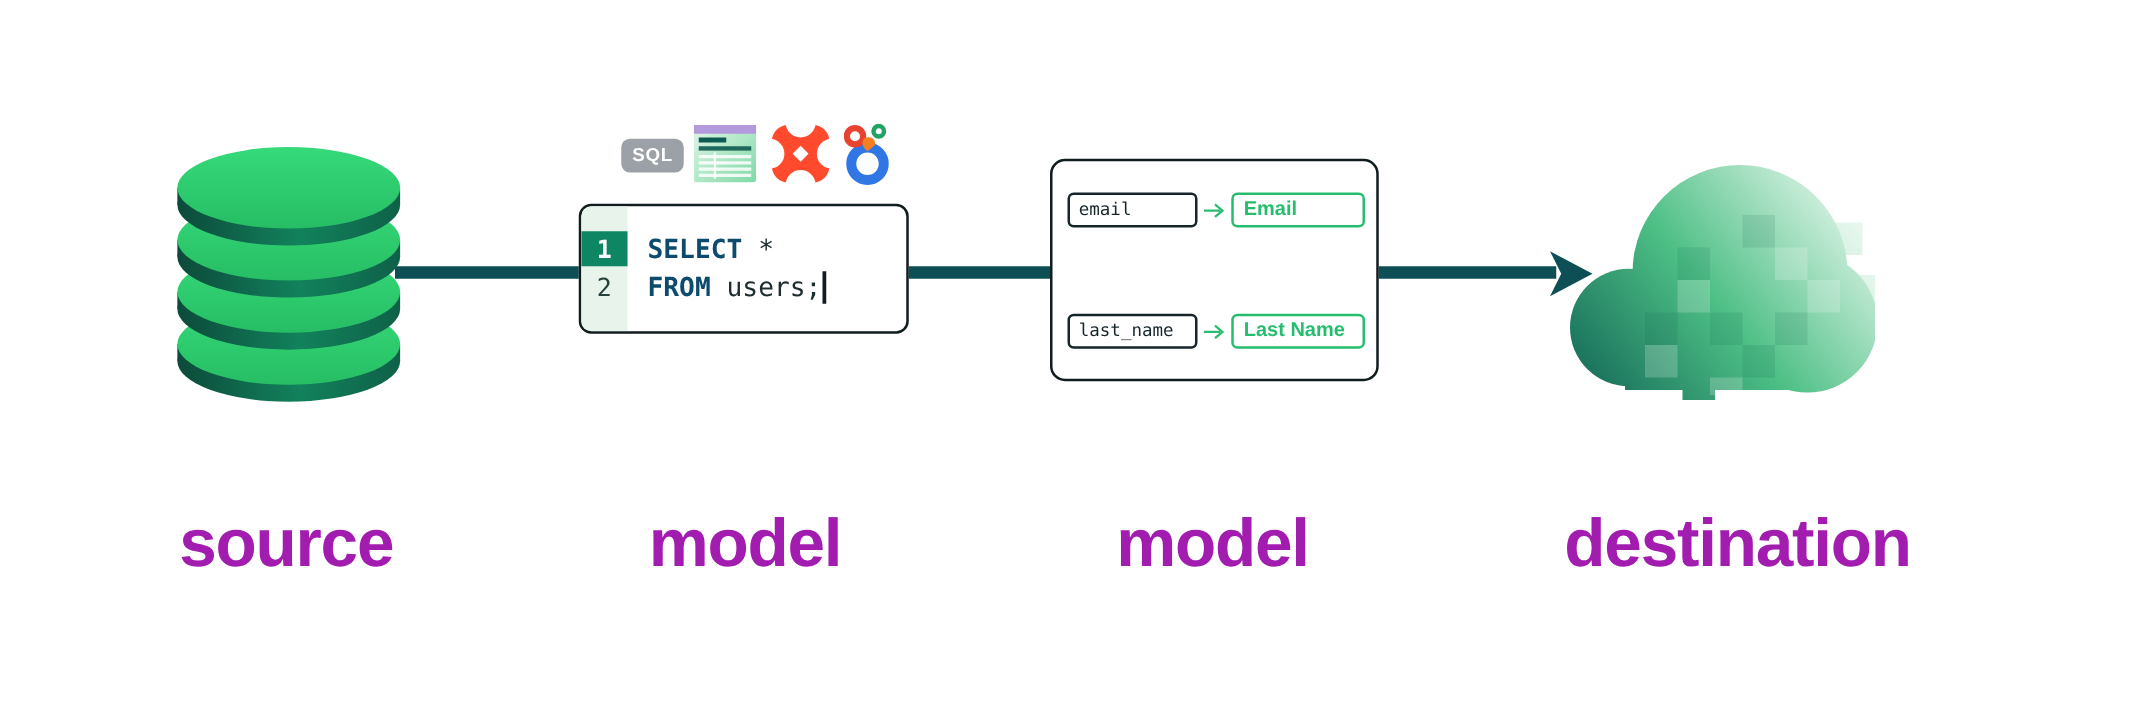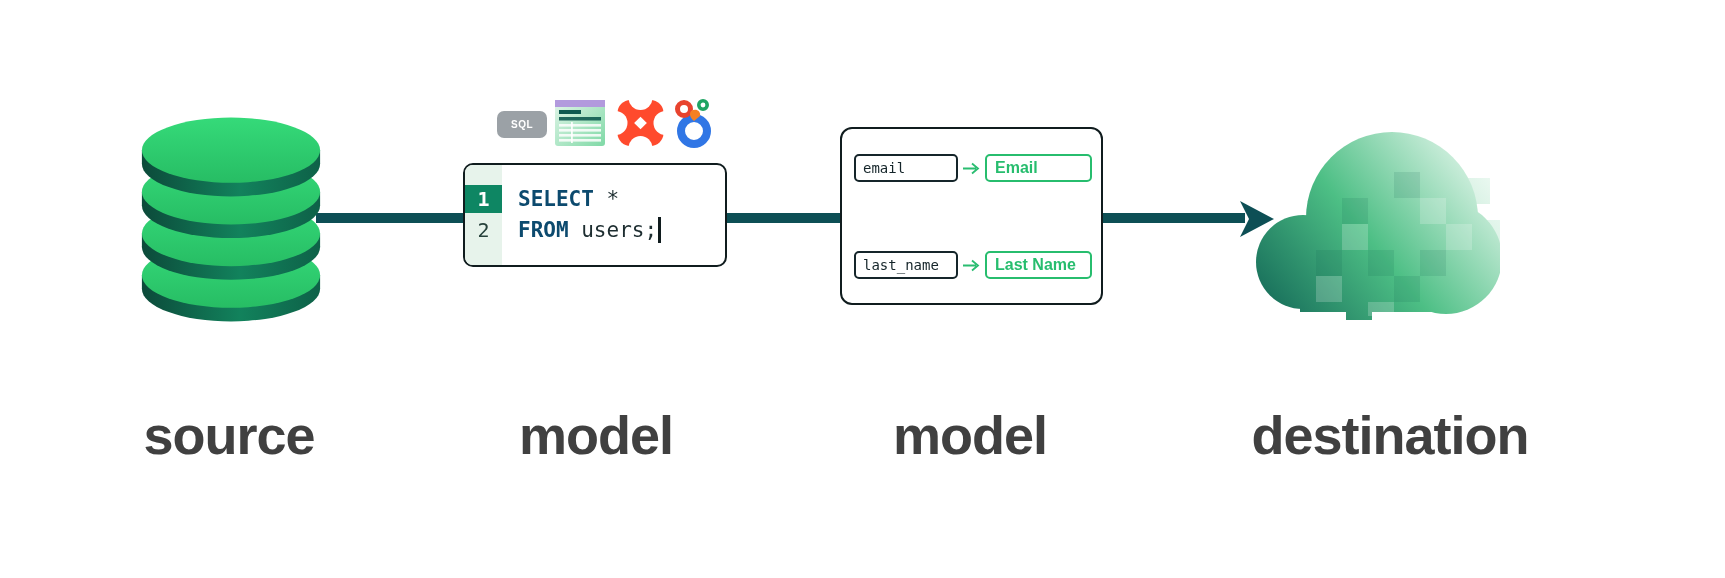--- a/index.html
+++ b/index.html
@@ -4,26 +4,26 @@
 <style>
   html,body{margin:0;padding:0;background:#ffffff;}
   #canvas{position:relative;width:1725px;height:578px;background:#ffffff;overflow:hidden;
           font-family:"Liberation Sans",sans-serif;}
   .abs{position:absolute;}
 
   
   .bar{position:absolute;height:10px;background:#0d4f55;top:213px;}
 
   
-  .stage-label{position:absolute;top:404px;font-size:54px;font-weight:700;color:#404040;
+  .stage-label{position:absolute;top:404px;font-size:54px;font-weight:700;color:#a21caf;
                letter-spacing:-1px;transform:translateX(-50%);white-space:nowrap;}
 
   
   .sql-badge{position:absolute;left:497px;top:111px;width:50px;height:27px;background:#9ba1a6;
-             border-radius:7px;color:#ffffff;font-weight:700;font-size:10px;display:flex;
+             border-radius:7px;color:#ffffff;font-weight:700;font-size:15px;display:flex;
              align-items:center;justify-content:center;letter-spacing:.5px;}
 
   
   .code-block{position:absolute;left:463px;top:163px;width:264px;height:104px;background:#ffffff;
               border:2.5px solid #101c1e;border-radius:10px;box-sizing:border-box;overflow:hidden;}
   .gutter{position:absolute;left:0;top:0;bottom:0;width:37px;background:#e7f3eb;}
   .lnum{position:absolute;left:0;width:37px;height:28px;font-family:"DejaVu Sans Mono",monospace;
         font-size:20px;display:flex;align-items:center;justify-content:center;}
   .lnum1{top:20px;background:#0e8663;color:#ffffff;font-weight:700;}
   .lnum2{top:51px;color:#26413b;}

